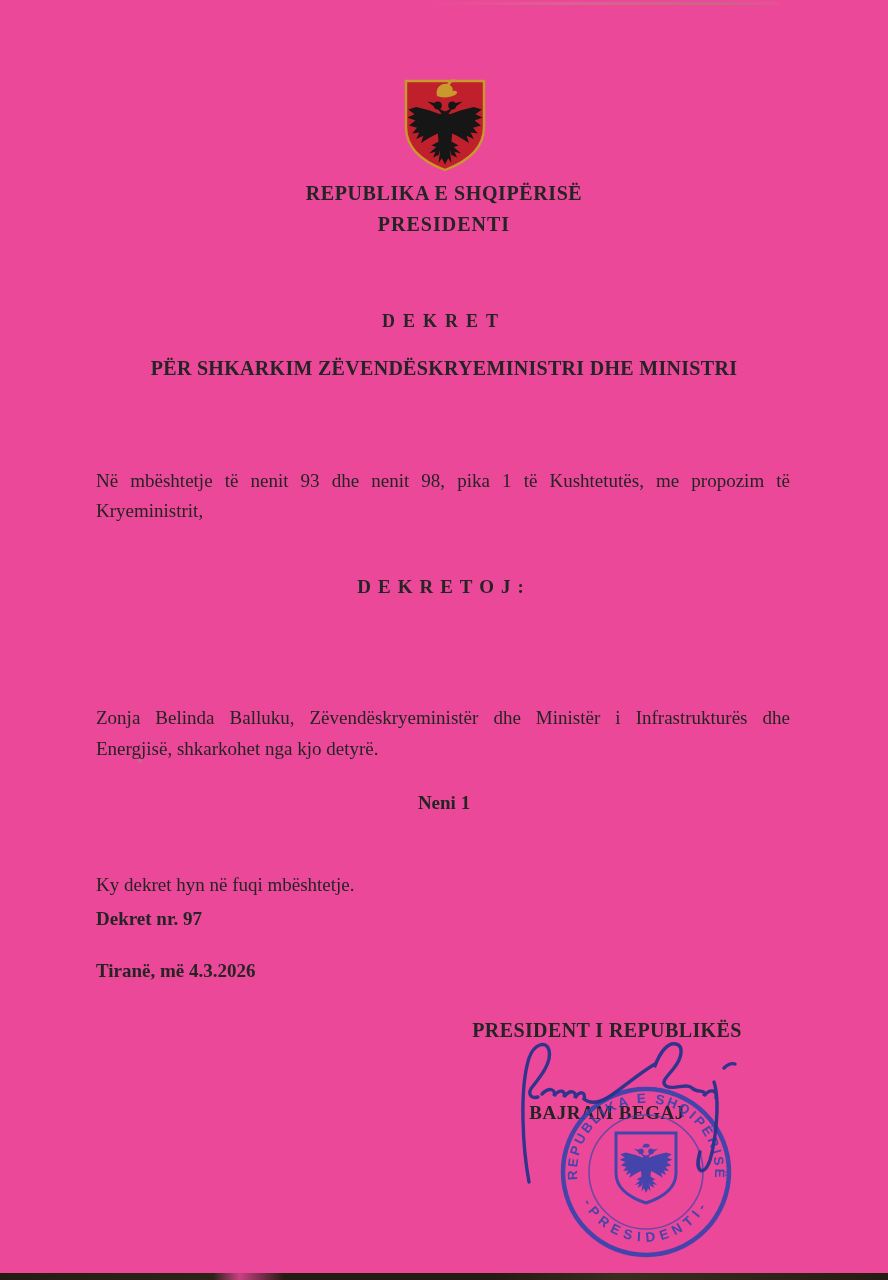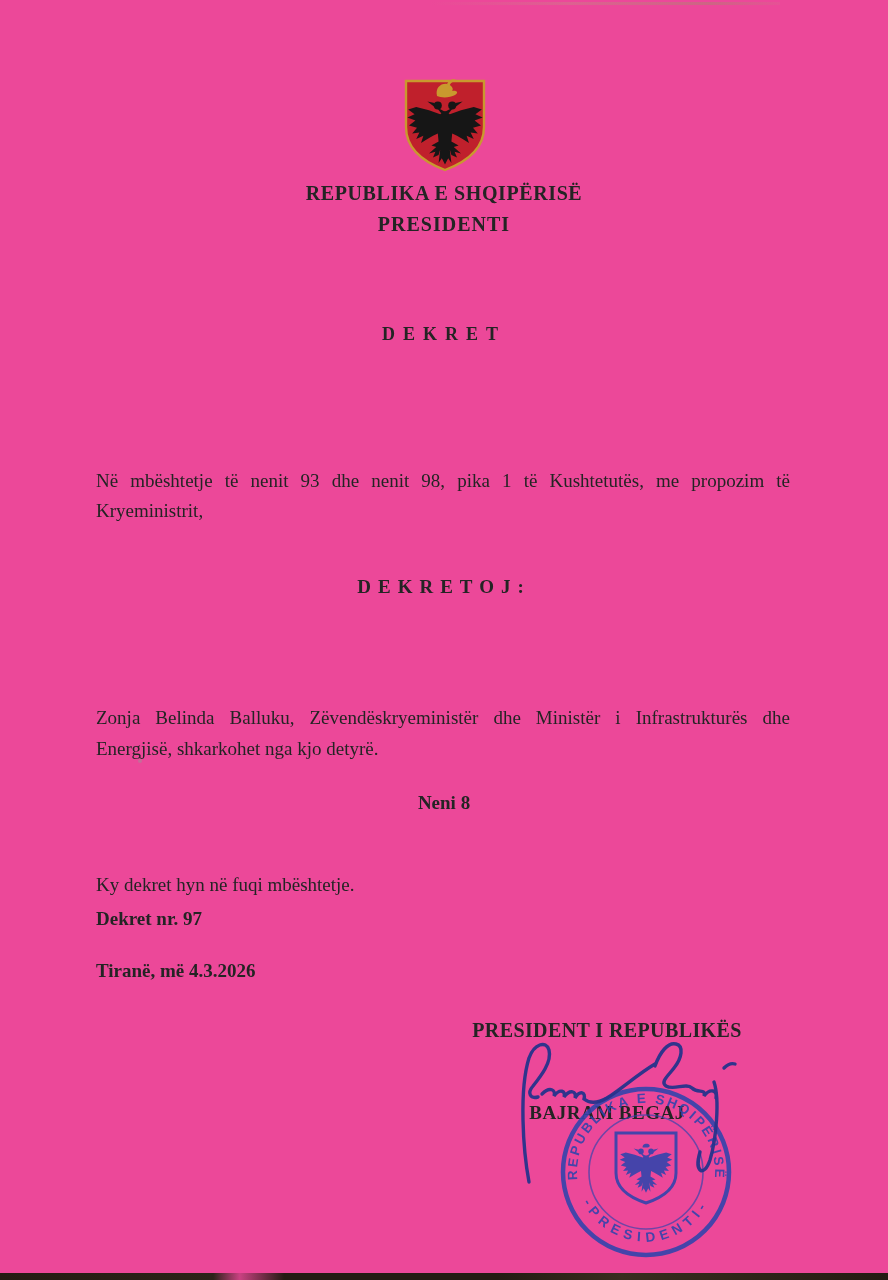--- a/index.html
+++ b/index.html
@@ -55,35 +55,36 @@
       <circle cx="59" cy="15" r="5"></circle>
       <path d="M37,12 L28,10 L37,17 Z"></path>
       <path d="M63,12 L72,10 L63,17 Z"></path>
       <path d="M39,17 L47,27 L53,27 L61,17 L50,23 Z"></path>
     </g>
   </svg>
 
   <div class="abs ctr h-small" style="top:182px;">REPUBLIKA E SHQIPËRISË</div>
   <div class="abs ctr h-small" style="top:213px;letter-spacing:1px;">PRESIDENTI</div>
 
-  <div class="abs ctr dekret" style="top:324px;">DEKRET</div>
+  <div class="abs ctr dekret" style="top:311px;">DEKRET</div>
+  <div class="abs ctr subject" style="top:357px;">PËR SHKARKIM ZËVENDËSKRYEMINISTRI DHE MINISTRI</div>
 
   <div class="abs body-block" style="top:444px;">
     <div class="line stretch">Në mbështetje të nenit 93 dhe nenit 98, pika 1 të Kushtetutës, me propozim të</div>
     <div class="line">Kryeministrit,</div>
   </div>
 
   <div class="abs ctr dekretoj" style="top:576px;">DEKRETOJ:</div>
 
   <div class="abs body-block" style="top:680px;line-height:31px;">
     <div class="line stretch">Zonja Belinda Balluku, Zëvendëskryeministër dhe Ministër i Infrastrukturës dhe</div>
     <div class="line">Energjisë, shkarkohet nga kjo detyrë.</div>
   </div>
 
-  <div class="abs ctr neni" style="top:792px;">Neni 8</div>
+  <div class="abs ctr neni" style="top:792px;">Neni 1</div>
   <div class="abs body-block" style="top:848px;">
     <div class="line">Ky dekret hyn në fuqi mbështetje.</div>
   </div>
 
   <div class="abs bold-line" style="top:908px;">Dekret nr. 97</div>
   <div class="abs bold-line" style="top:960px;">Tiranë, më 4.3.2026</div>
 
   <div class="abs sig-col sig-name" style="top:1102px;">BAJRAM BEGAJ</div>
   <div class="abs sig-col sig-title" style="top:1019px;">PRESIDENT I REPUBLIKËS</div>
 

